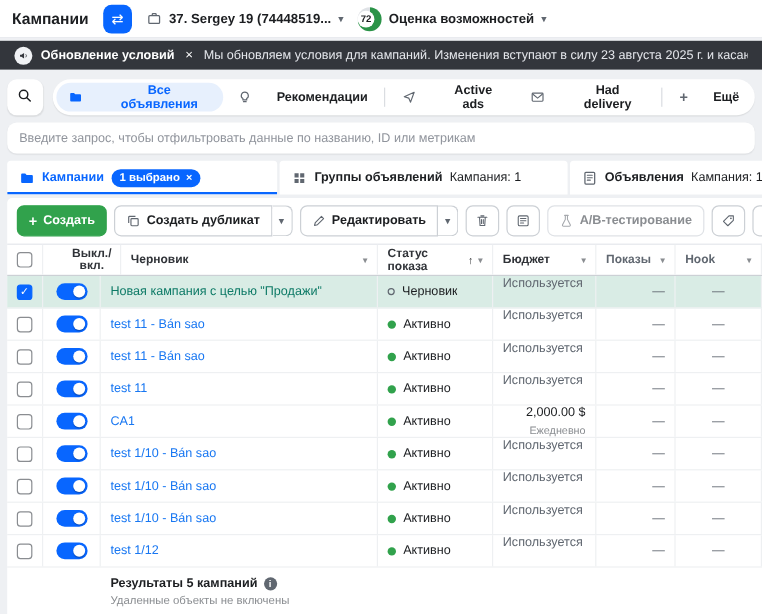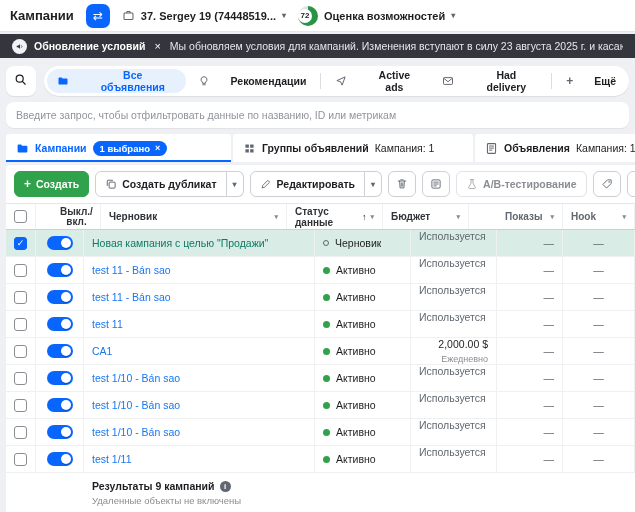--- a/index.html
+++ b/index.html
@@ -77,21 +77,21 @@
   .c-check { width:30px; justify-content:center; padding:0; flex:none; }
   .c-toggle { width:48px; justify-content:center; padding:0 4px; flex:none; }
   .c-name { flex:1; }
   .c-status { width:96px; flex:none; }
   .c-budget { width:86px; flex:none; }
   .c-imp { width:66px; flex:none; justify-content:flex-end; }
   .c-hook { width:72px; flex:none; }
   .thead { border-bottom:1px solid #ccd0d5; height:26px; font-size:10px; font-weight:bold; color:#303338; }
   .thead .cell { cursor:pointer; }
   .thead .c-toggle { text-align:center; line-height:10px;margin-left:17px; }
-  .thead .c-imp { justify-content:flex-start;margin-left:28px; }
+  .thead .c-imp { justify-content:flex-start; }
   .hcaret { margin-left:auto; font-size:7px; color:#8a8d91; padding-left:4px; }
   .sort-asc { font-size:9px; color:#1c1e21; margin-left:3px; }
   .trow { height:27px; border-bottom:1px solid #eef0f2; }
   .trow.selected { background:#d9ece5; }
   .cb { width:13px; height:13px; border:1px solid #8a8d91; border-radius:3px; background:#fff; display:flex; align-items:center; justify-content:center; font-size:9px; color:#fff; cursor:pointer; }
   .cb.checked { background:#0866ff; border-color:#0866ff; }
   .toggle { width:26px; height:14px; border-radius:7px; background:#ccd0d5; position:relative; cursor:pointer; flex:none; }
   .toggle .knob { position:absolute; top:2px; left:2px; width:10px; height:10px; border-radius:50%; background:#fff; box-shadow:0 1px 1px rgba(0,0,0,.25); }
   .toggle.on { background:#0866ff; }
   .toggle.on .knob { left:14px; }
@@ -323,21 +323,21 @@
             <span class="cb"></span>
           </div>
         <div class="cell c-toggle">
             <span>Выкл./вкл.</span>
           </div>
         <div class="cell c-name">
           <span>Черновик</span>
           <span class="hcaret">▾</span>
         </div>
         <div class="cell c-status">
-          <span>Статус данные</span>
+          <span>Статус показа</span>
           <span class="sort-asc">↑</span>
           <span class="hcaret">▾</span>
         </div>
         <div class="cell c-budget" style="flex-direction:row;align-items:center;">
           <span>Бюджет</span>
           <span class="hcaret">▾</span>
         </div>
         <div class="cell c-imp">
           <span>Показы</span>
           <span class="hcaret">▾</span>
@@ -537,36 +537,36 @@
   <div class="trow">
     <div class="cell c-check">
               <span class="cb"></span>
             </div>
     <div class="cell c-toggle">
               <span class="toggle on">
                 <span class="knob"></span>
               </span>
             </div>
     <div class="cell c-name">
-              <a class="name-link">test 1/11</a>
+              <a class="name-link">test 1/12</a>
             </div>
     <div class="cell c-status">
               <span class="dot active"></span>
               <span class="status-text">Активно</span>
             </div>
     <div class="cell c-budget">
               <div class="b-main">Используется б...</div>
             </div>
     <div class="cell c-imp">—</div>
     <div class="cell c-hook">—</div>
   </div>
 </div>
 
       <div class="tfoot">
         <div class="f-main">
-          <span>Результаты 9 кампаний</span>
+          <span>Результаты 5 кампаний</span>
           <span class="info-dot">i</span>
         </div>
         <div class="f-sub">Удаленные объекты не включены</div>
       </div>
     </div>
   </div>
 </div>
 
 </body></html>

